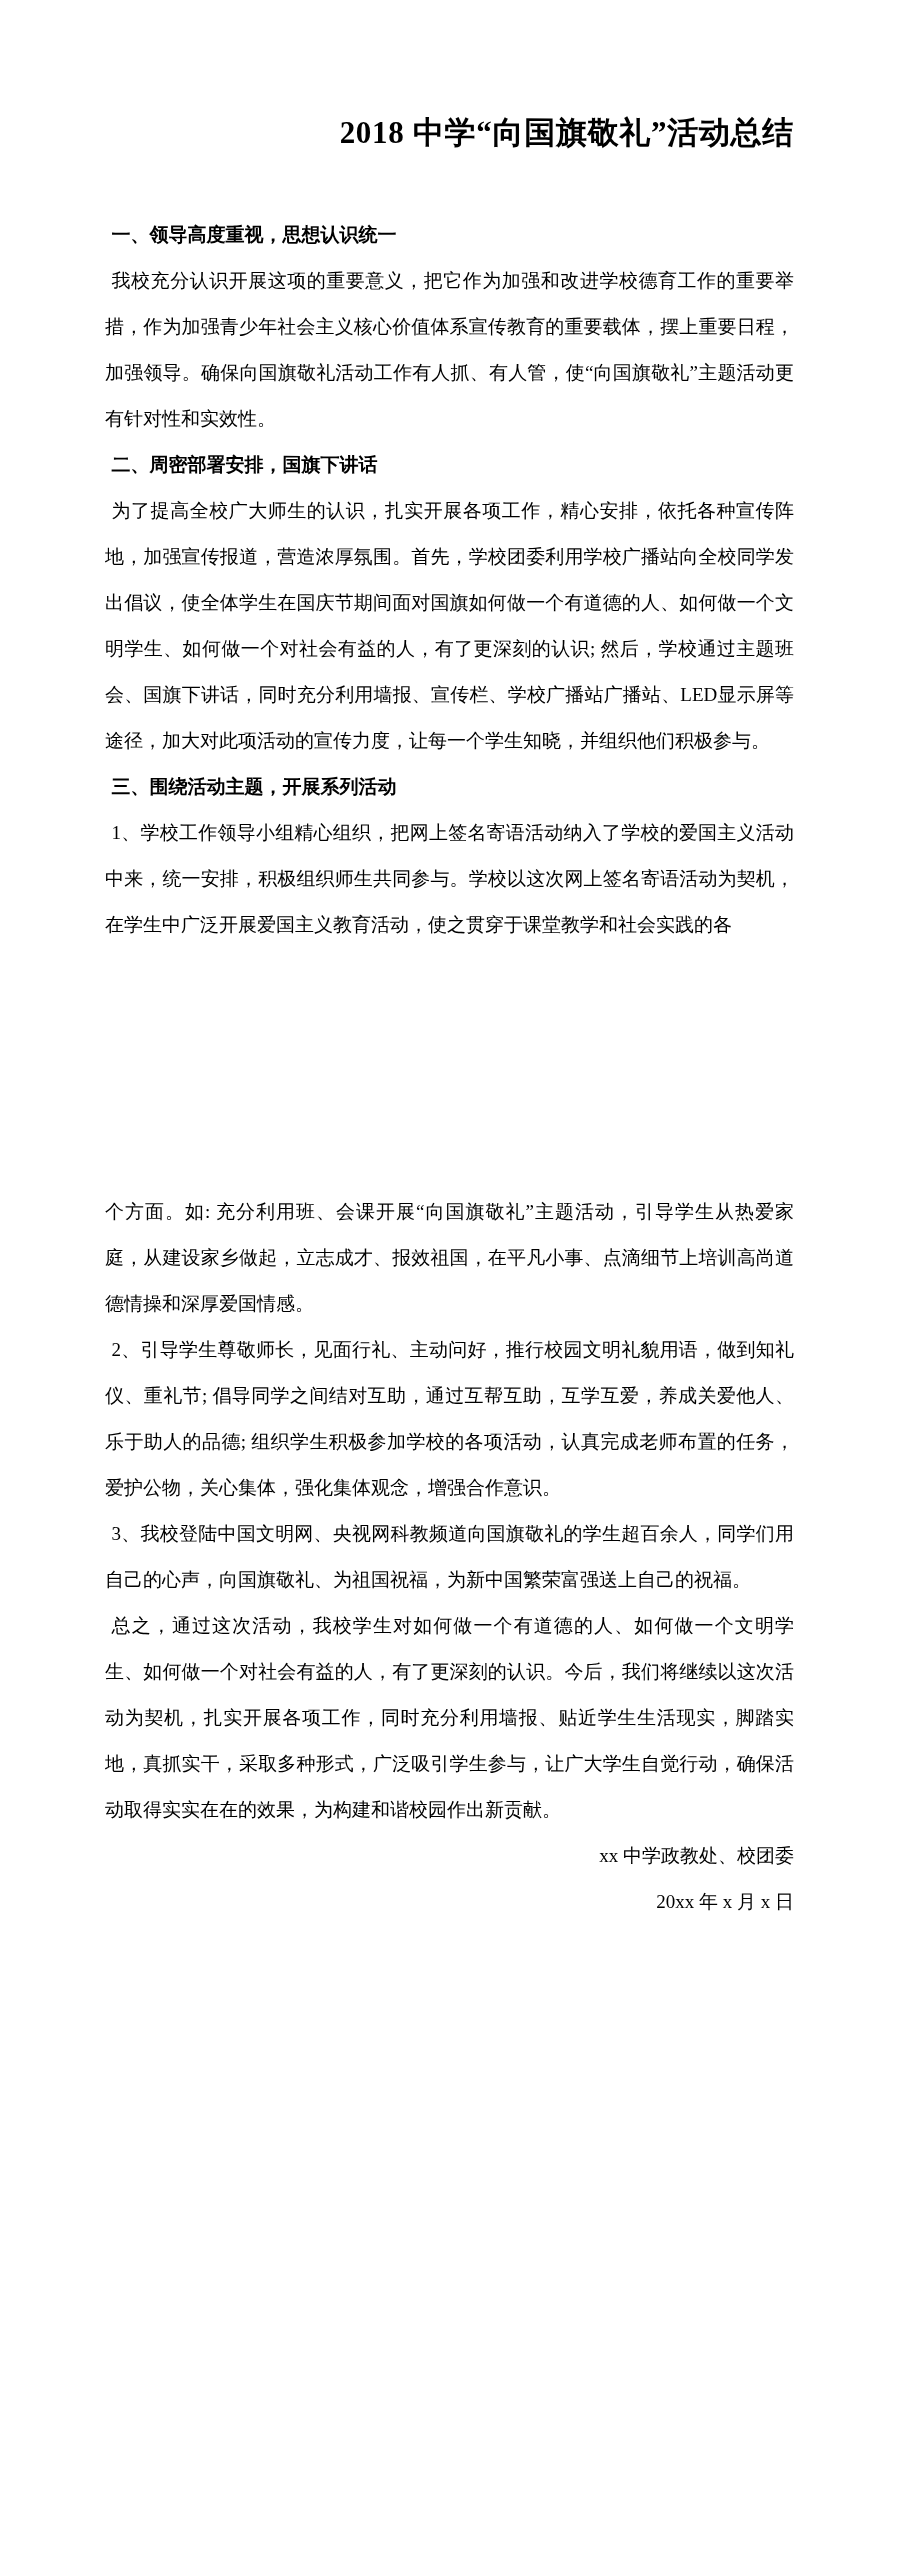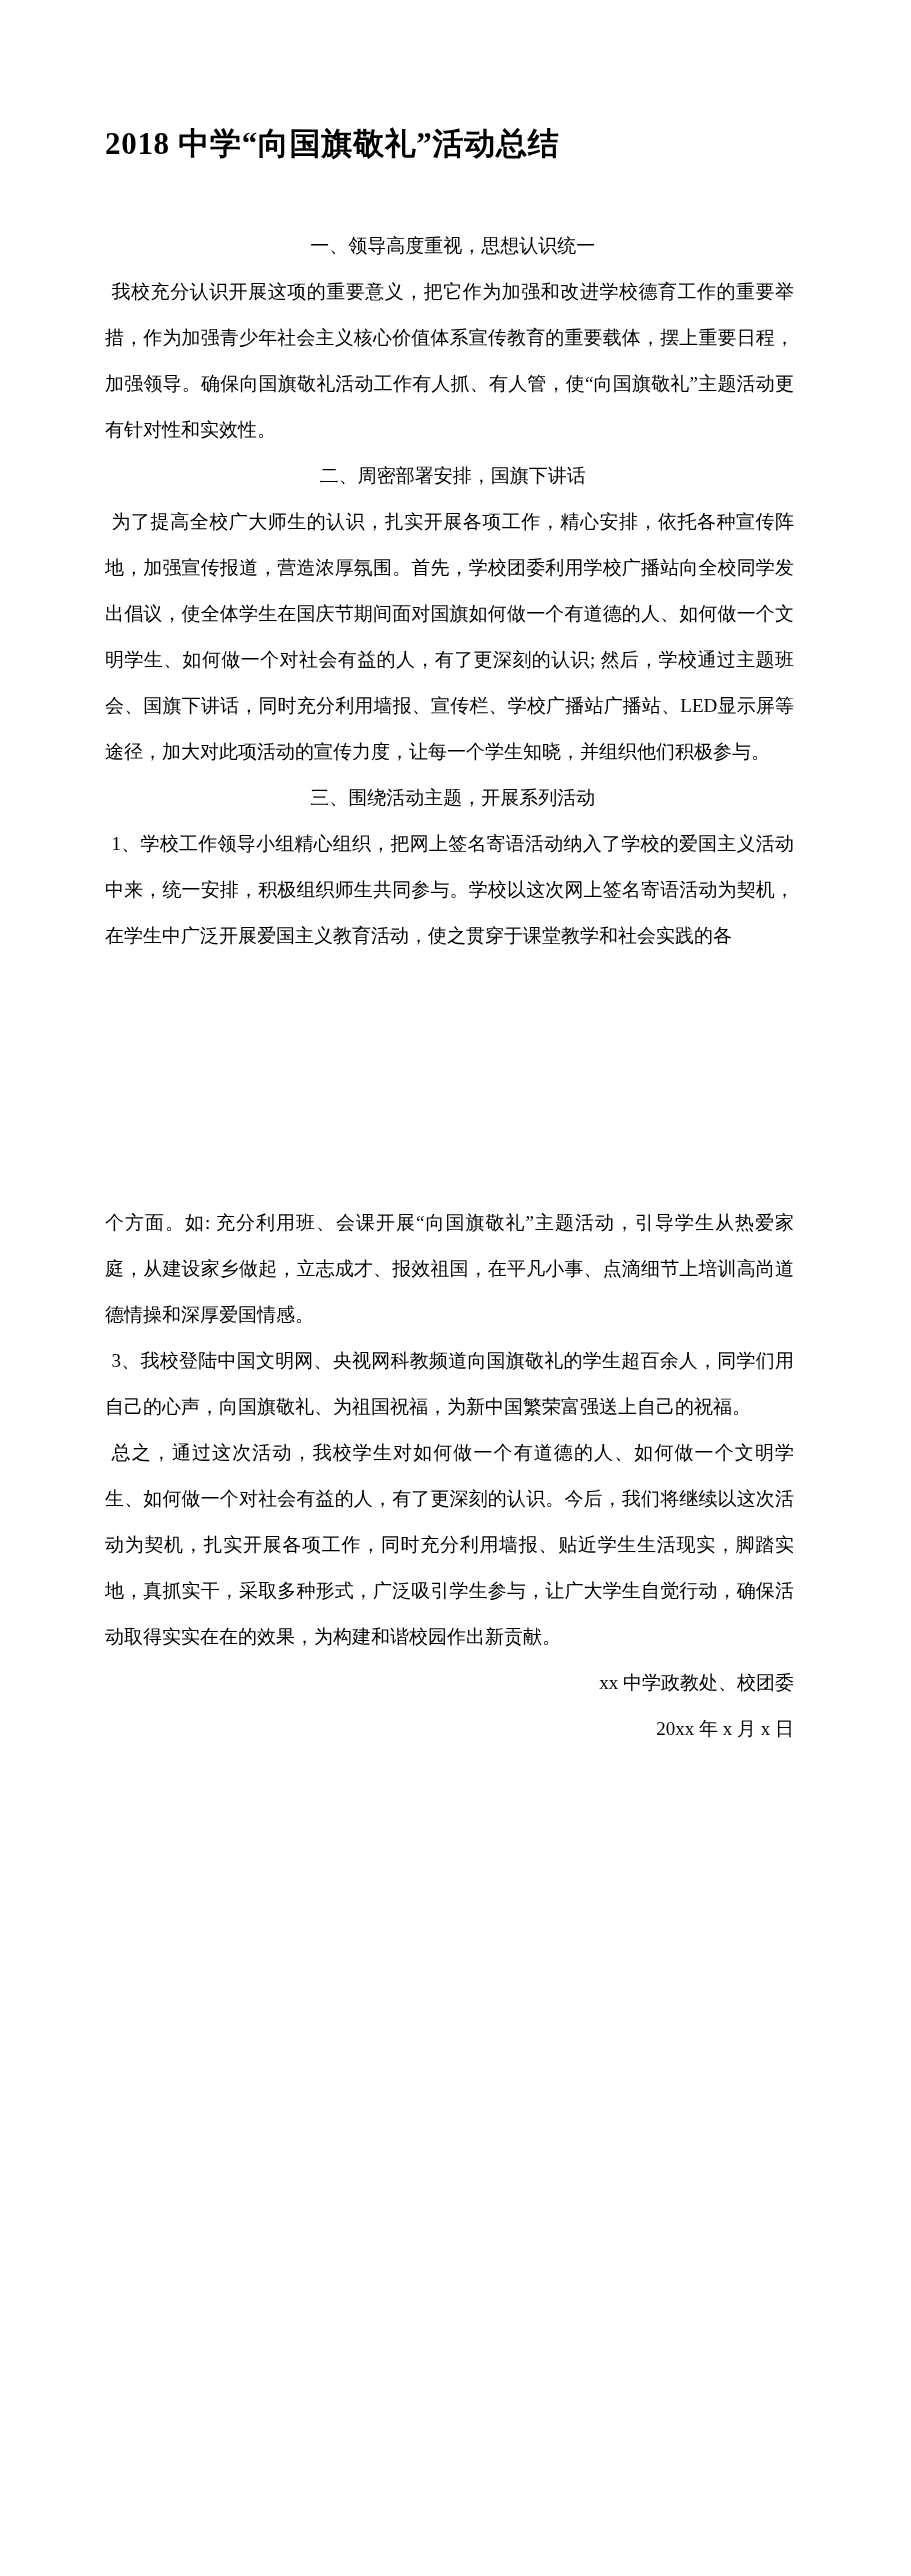--- a/index.html
+++ b/index.html
@@ -21,34 +21,35 @@
     position: absolute;
     top: 0;
     left: 105px;
     width: 689px;
     padding-top: 107px;
   }
   .doc-title {
     font-size: 31px;
     font-weight: bold;
     line-height: 44px;
-    text-align: left;
-    margin: 15px 0 57px 0;
+    text-align: right;
+    margin: 4px 0 57px 0;
     letter-spacing: 0.7px;
   }
   .para, .heading {
     font-size: 19px;
     line-height: 46px;
     margin: 0;
     text-indent: 6.6px;
     text-align: justify;
     word-break: break-all;
   }
   .heading {
-    text-align: center;
+    text-align: left;
+    font-weight: bold;
   }
   .no-indent {
     text-indent: 0;
   }
   .page-gap {
     margin-bottom: 241px;
   }
   .sig {
     text-align: right;
   }
@@ -69,20 +70,21 @@
     <p class="heading">二、周密部署安排，国旗下讲话</p>
 
     <p class="para">为了提高全校广大师生的认识，扎实开展各项工作，精心安排，依托各种宣传阵地，加强宣传报道，营造浓厚氛围。首先，学校团委利用学校广播站向全校同学发出倡议，使全体学生在国庆节期间面对国旗如何做一个有道德的人、如何做一个文明学生、如何做一个对社会有益的人，有了更深刻的认识; 然后，学校通过主题班会、国旗下讲话，同时充分利用墙报、宣传栏、学校广播站广播站、LED显示屏等途径，加大对此项活动的宣传力度，让每一个学生知晓，并组织他们积极参与。</p>
 
     <p class="heading">三、围绕活动主题，开展系列活动</p>
 
     <p class="para page-gap">1、学校工作领导小组精心组织，把网上签名寄语活动纳入了学校的爱国主义活动中来，统一安排，积极组织师生共同参与。学校以这次网上签名寄语活动为契机，在学生中广泛开展爱国主义教育活动，使之贯穿于课堂教学和社会实践的各</p>
 
     <p class="para no-indent">个方面。如: 充分利用班、会课开展“向国旗敬礼”主题活动，引导学生从热爱家庭，从建设家乡做起，立志成才、报效祖国，在平凡小事、点滴细节上培训高尚道德情操和深厚爱国情感。</p>
 
+    <p class="para">2、引导学生尊敬师长，见面行礼、主动问好，推行校园文明礼貌用语，做到知礼仪、重礼节; 倡导同学之间结对互助，通过互帮互助，互学互爱，养成关爱他人、乐于助人的品德; 组织学生积极参加学校的各项活动，认真完成老师布置的任务，爱护公物，关心集体，强化集体观念，增强合作意识。</p>
 
     <p class="para">3、我校登陆中国文明网、央视网科教频道向国旗敬礼的学生超百余人，同学们用自己的心声，向国旗敬礼、为祖国祝福，为新中国繁荣富强送上自己的祝福。</p>
 
     <p class="para">总之，通过这次活动，我校学生对如何做一个有道德的人、如何做一个文明学生、如何做一个对社会有益的人，有了更深刻的认识。今后，我们将继续以这次活动为契机，扎实开展各项工作，同时充分利用墙报、贴近学生生活现实，脚踏实地，真抓实干，采取多种形式，广泛吸引学生参与，让广大学生自觉行动，确保活动取得实实在在的效果，为构建和谐校园作出新贡献。</p>
 
     <p class="para sig">xx 中学政教处、校团委</p>
 
     <p class="para sig">20xx 年 x 月 x 日</p>
 
   </div>

